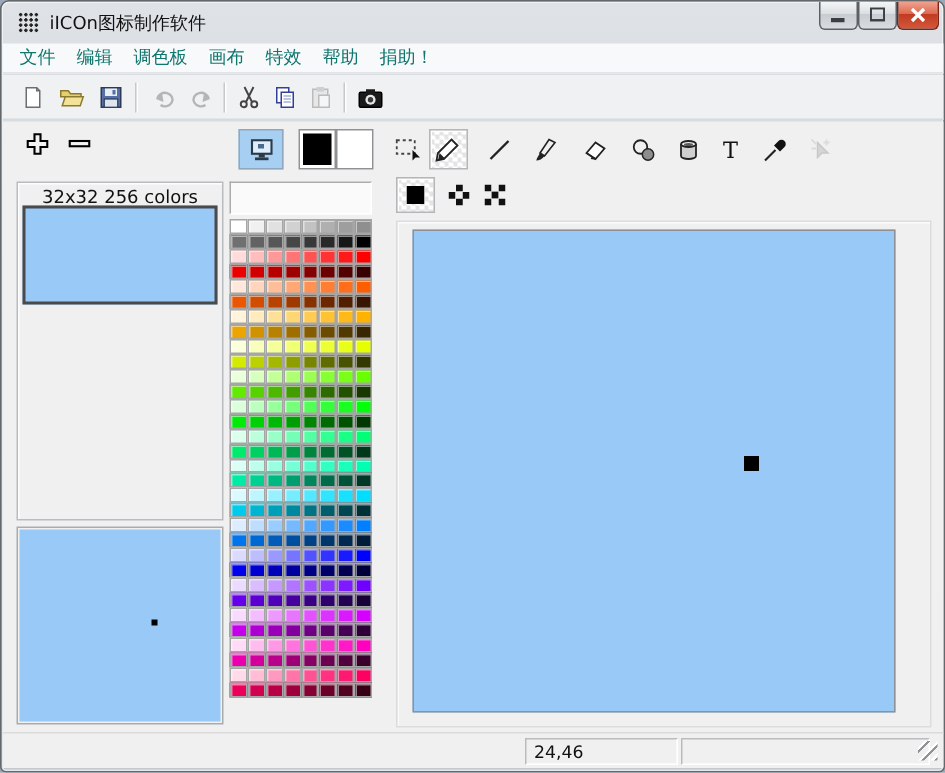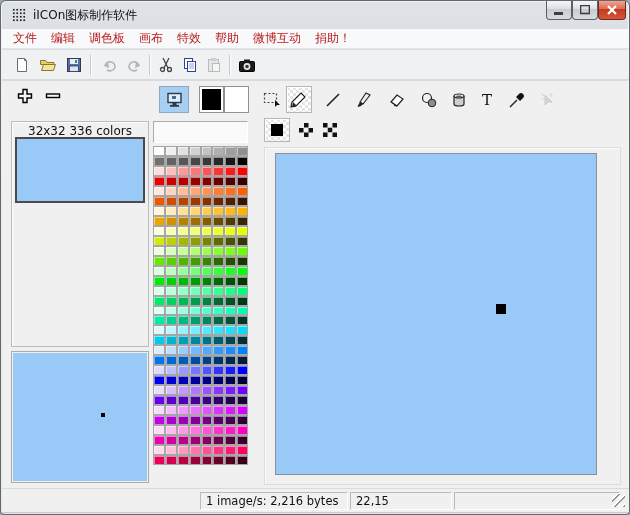--- a/index.html
+++ b/index.html
@@ -17,21 +17,21 @@
   .winbtn{top:0;height:19px;border:1px solid #5c6166;border-top:none;border-radius:0 0 4px 4px;
     background:linear-gradient(180deg,#f5f6f7 0%,#dcdfe2 45%,#c8ccd1 46%,#d9dde1 100%);
     display:flex;align-items:center;justify-content:center;}
   .winbtn.close{background:linear-gradient(180deg,#f0a492 0%,#dd6a50 45%,#c03a20 46%,#d4573a 100%);
     border-color:#7c2516;}
   .btn-min{left:545px;width:26px;} .btn-max{left:571px;width:26px;} .btn-close{left:597px;width:28px;}
 
   
   .menubar{left:1px;top:28px;width:628px;height:20px;background:#f8f9fa;border-bottom:1px solid #e2e4e6;
     display:flex;align-items:center;padding-left:4px;}
-  .menu-item{font-size:12px;color:#b91c1c;padding:2px 7px;cursor:default;}
+  .menu-item{font-size:12px;color:#0f766e;padding:2px 7px;cursor:default;}
 
   
   .toolbar{left:1px;top:49px;width:628px;height:30px;background:#f0f1f2;border-bottom:1px solid #d8d9da;}
   .tbtn{top:4px;width:22px;height:22px;display:flex;align-items:center;justify-content:center;}
   .tsep{top:5px;width:2px;height:20px;border-left:1px solid #c6c8ca;border-right:1px solid #ffffff;}
   .disabled{opacity:.38;filter:grayscale(1);}
 
   
   .client{left:1px;top:80px;width:628px;height:407px;background:#f0f0f0;}
 
@@ -100,21 +100,20 @@
   </div>
 
   <div class="abs menubar">
 
   <div class="menu-item">文件</div>
       <div class="menu-item">编辑</div>
       <div class="menu-item">调色板</div>
       <div class="menu-item">画布</div>
       <div class="menu-item">特效</div>
       <div class="menu-item">帮助</div>
-      <div class="menu-item">微博互动</div>
       <div class="menu-item">捐助！</div>
     </div>
 
   <div class="abs toolbar">
     <div class="abs tbtn" style="left:9px">
       <svg width="16" height="16">
         <path d="M3.5 1.5 h7 l2 2 v11 h-9 z" fill="#fff" stroke="#6a6f74"></path>
           <path d="M10.5 1.5 v2 h2" fill="none" stroke="#6a6f74"></path>
       </svg>
     </div>
@@ -185,21 +184,21 @@
         <path d="M6 1.5 h4 v4.5 h4.5 v4 h-4.5 v4.5 h-4 v-4.5 h-4.5 v-4 h4.5 z" fill="#f4f4f4" stroke="#000" stroke-width="1.4"></path>
       </svg>
     </div>
     <div class="abs flat-icon" style="left:42px;top:6px;width:18px;height:18px">
       <svg width="16" height="16">
         <rect x="1.5" y="6" width="13" height="3.5" fill="#f4f4f4" stroke="#000" stroke-width="1.4"></rect>
       </svg>
     </div>
 
     <div class="abs groupbox framelist"></div>
-    <div class="abs frame-caption">32x32 336 colors</div>
+    <div class="abs frame-caption">32x32 256 colors</div>
     <div class="abs frame-thumb" style="background: rgb(153, 201, 247);"></div>
 
     <div class="abs previewbox">
       <div class="preview-fill" style="background: rgb(153, 201, 247);">
         <div class="preview-dot" style="left: 88px; top: 60px; background: rgb(0, 0, 0);"></div>
       </div>
     </div>
 
     <div class="abs infobox"></div>
     <div class="abs palette">
@@ -561,18 +560,17 @@
       </div>
     </div>
 
     <div class="abs canvas-group"></div>
     <div class="abs icon-canvas" style="background: rgb(153, 201, 247);">
       <div class="canvas-pixel" style="left: 220px; top: 150px; background: rgb(0, 0, 0);"></div>
     </div>
   </div>
 
   <div class="abs statusbar">
-    <div class="abs spanel" style="left:198px;width:148px">1 image/s: 2,216 bytes</div>
-    <div class="abs spanel" style="left:348px;width:102px">22,15</div>
+    <div class="abs spanel" style="left:348px;width:102px">24,46</div>
     <div class="abs spanel" style="left:452px;width:166px"></div>
     <div class="abs grip"></div>
   </div>
 </div>
 
 </body></html>

